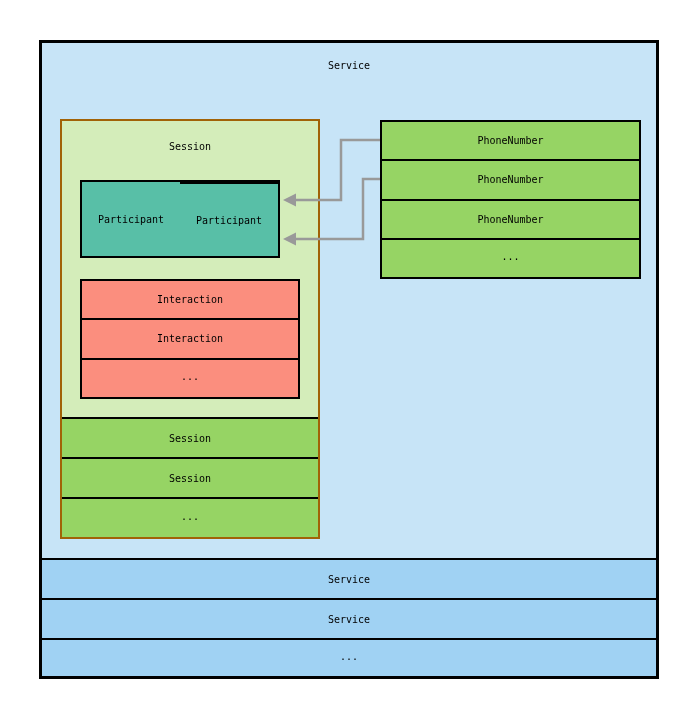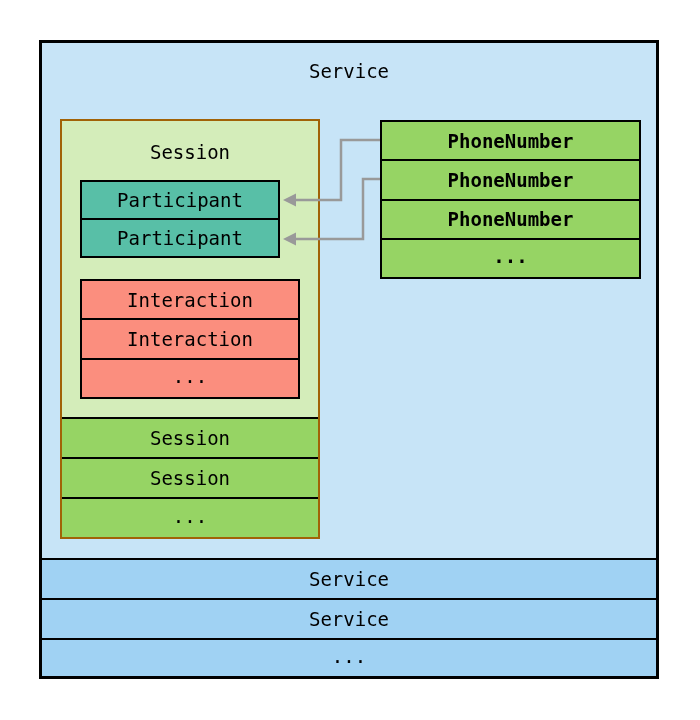--- a/index.html
+++ b/index.html
@@ -3,21 +3,21 @@
 <meta charset="utf-8">
 <style>
   * { margin: 0; padding: 0; box-sizing: border-box; }
   html, body { background: #ffffff; }
   .page {
     position: relative;
     width: 700px;
     height: 720px;
     background: #ffffff;
     font-family: "DejaVu Sans Mono", "Liberation Mono", monospace;
-    font-size: 19px;
+    font-size: 10px;
     color: #000000;
     overflow: hidden;
   }
   .outer-box {
     position: absolute;
     left: 39px; top: 40px;
     width: 620px; height: 639px;
     border: 3px solid #000;
     background: #c7e4f7;
   }
@@ -46,21 +46,21 @@
     display: block;
     margin-top: 20px;
     text-align: center;
   }
   .participant-stack {
     position: absolute;
     left: 18px; top: 59px;
     width: 200px; height: 78px;
     border: 2px solid #000;
     display: flex;
-    flex-direction: column;
+    flex-direction: row;
     background: #58bfa7;
   }
   .participant-row {
     flex: 1;
     display: flex;
     align-items: center;
     justify-content: center;
   }
   .participant-row + .participant-row { border-top: 2px solid #000; }
   .interaction-stack {
@@ -172,21 +172,21 @@
         <span>Session</span>
       </div>
       <div class="session-row" style="background-color: rgb(150, 212, 100);">
         <span>Session</span>
       </div>
       <div class="session-row" style="background-color: rgb(150, 212, 100);">
         <span class="dots">...</span>
       </div>
     </div>
 
-    <div class="phone-stack" style="background-color: rgb(150, 212, 100); font-weight: bold;">
+    <div class="phone-stack" style="background-color: rgb(150, 212, 100);">
       <div class="phone-row">
         <span>PhoneNumber</span>
       </div>
       <div class="phone-row">
         <span>PhoneNumber</span>
       </div>
       <div class="phone-row">
         <span>PhoneNumber</span>
       </div>
       <div class="phone-row">

